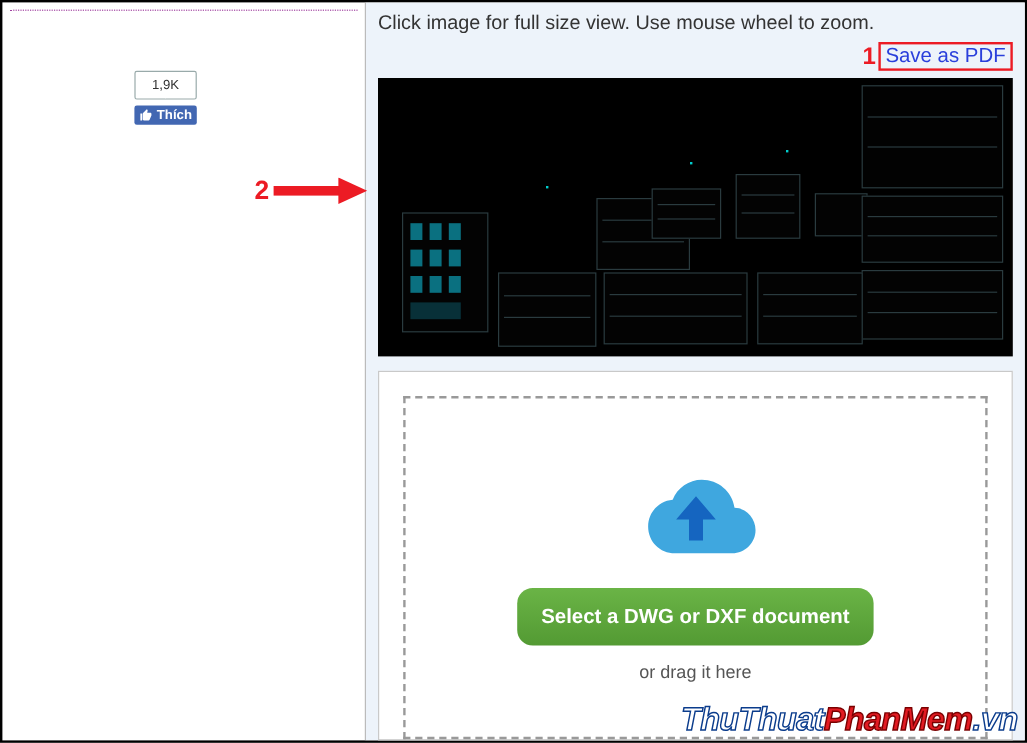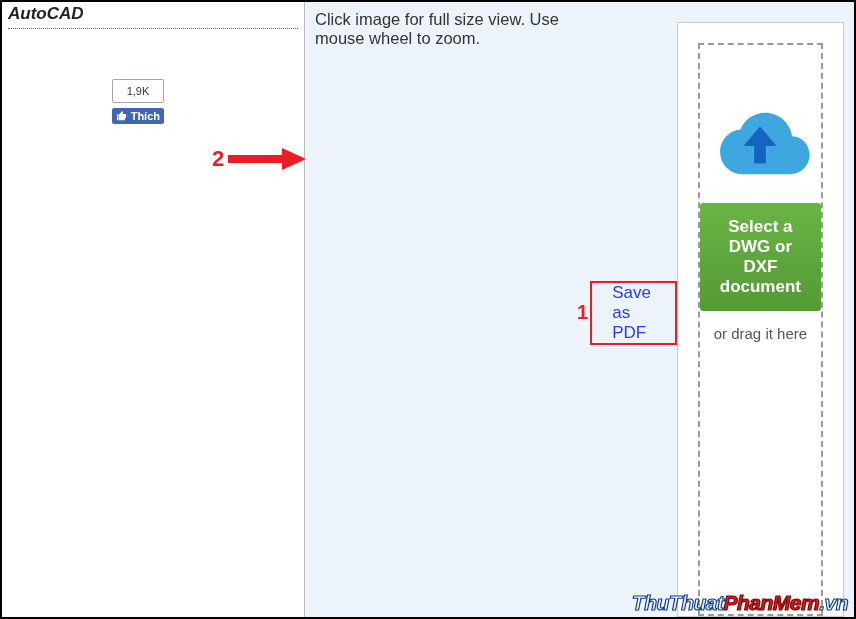--- a/index.html
+++ b/index.html
@@ -76,21 +76,21 @@
     font-size: 22px;
     font-weight: bold;
     color: #ec1b24;
     font-family: Arial, sans-serif;
   }
   .main {
     flex: 1;
     background: #edf3fa;
     padding: 8px 10px 0 10px;
     display: flex;
-    flex-direction: row;
+    flex-direction: column;
   }
   .hint {
     font-size: 16.5px;
     color: #333;
     margin-bottom: 2px;
   }
   .save-row {
     display: flex;
     align-items: center;
     justify-content: flex-end;
@@ -100,21 +100,21 @@
   .num-1 {
     font-size: 20px;
     font-weight: bold;
     color: #ec1b24;
     font-family: Arial, sans-serif;
   }
   .save-pdf {
     border: 2px solid #ec1b24;
     color: #2a3fdb;
     font-size: 17px;
-    padding: 0 20px;
+    padding: 0 4px;
     background: #edf3fa;
     cursor: pointer;
   }
   .preview {
     height: 232px;
     background: #000;
     position: relative;
     overflow: hidden;
   }
   .sheet {
@@ -162,53 +162,52 @@
     width: 108px;
     height: 72px;
     position: relative;
     margin-bottom: 24px;
   }
   .select-btn {
     background: #5eaa3b;
     background: linear-gradient(#6ab446, #539a33);
     color: #fff;
     border: none;
-    border-radius: 3px;
+    border-radius: 13px;
     font-size: 17px;
     font-weight: bold;
     padding: 14px 20px;
     cursor: pointer;
     font-family: Arial, sans-serif;
   }
   .drag-hint {
     color: #555;
     font-size: 15px;
     margin-top: 14px;
   }
   .watermark {
     position: absolute;
     right: 6px;
     bottom: 2px;
     font-family: Arial, sans-serif;
-    font-size: 21px;
+    font-size: 27px;
     font-weight: 800;
     font-style: italic;
     color: #fff;
     -webkit-text-stroke: 1.2px #0b3c8c;
     letter-spacing: -0.5px;
     pointer-events: none;
   }
   .watermark .red { color: #e21b22; -webkit-text-stroke: 1.2px #7a0000; }
 </style>
 </head>
 <body>
 
 <div class="layout">
   <aside class="sidebar">
-    <div class="sidebar-title">AutoCAD</div>
     <hr class="sidebar-divider">
     <div class="fb-like">
       <div class="fb-count">1,9K</div>
       <div class="fb-button">
         <svg width="12" height="12" viewBox="0 0 24 24">
             <path fill="#fff" d="M2 21h3V9H2v12zm19-11c0-1.1-.9-2-2-2h-5.3l.8-3.8v-.3c0-.4-.2-.8-.4-1.1L13 2 6.6 8.4C6.2 8.8 6 9.3 6 9.8V19c0 1.1.9 2 2 2h8c.8 0 1.5-.5 1.8-1.2l3-7c.1-.3.2-.5.2-.8v-2z"></path>
           </svg>
         <span>Thích</span>
       </div>
     </div>

